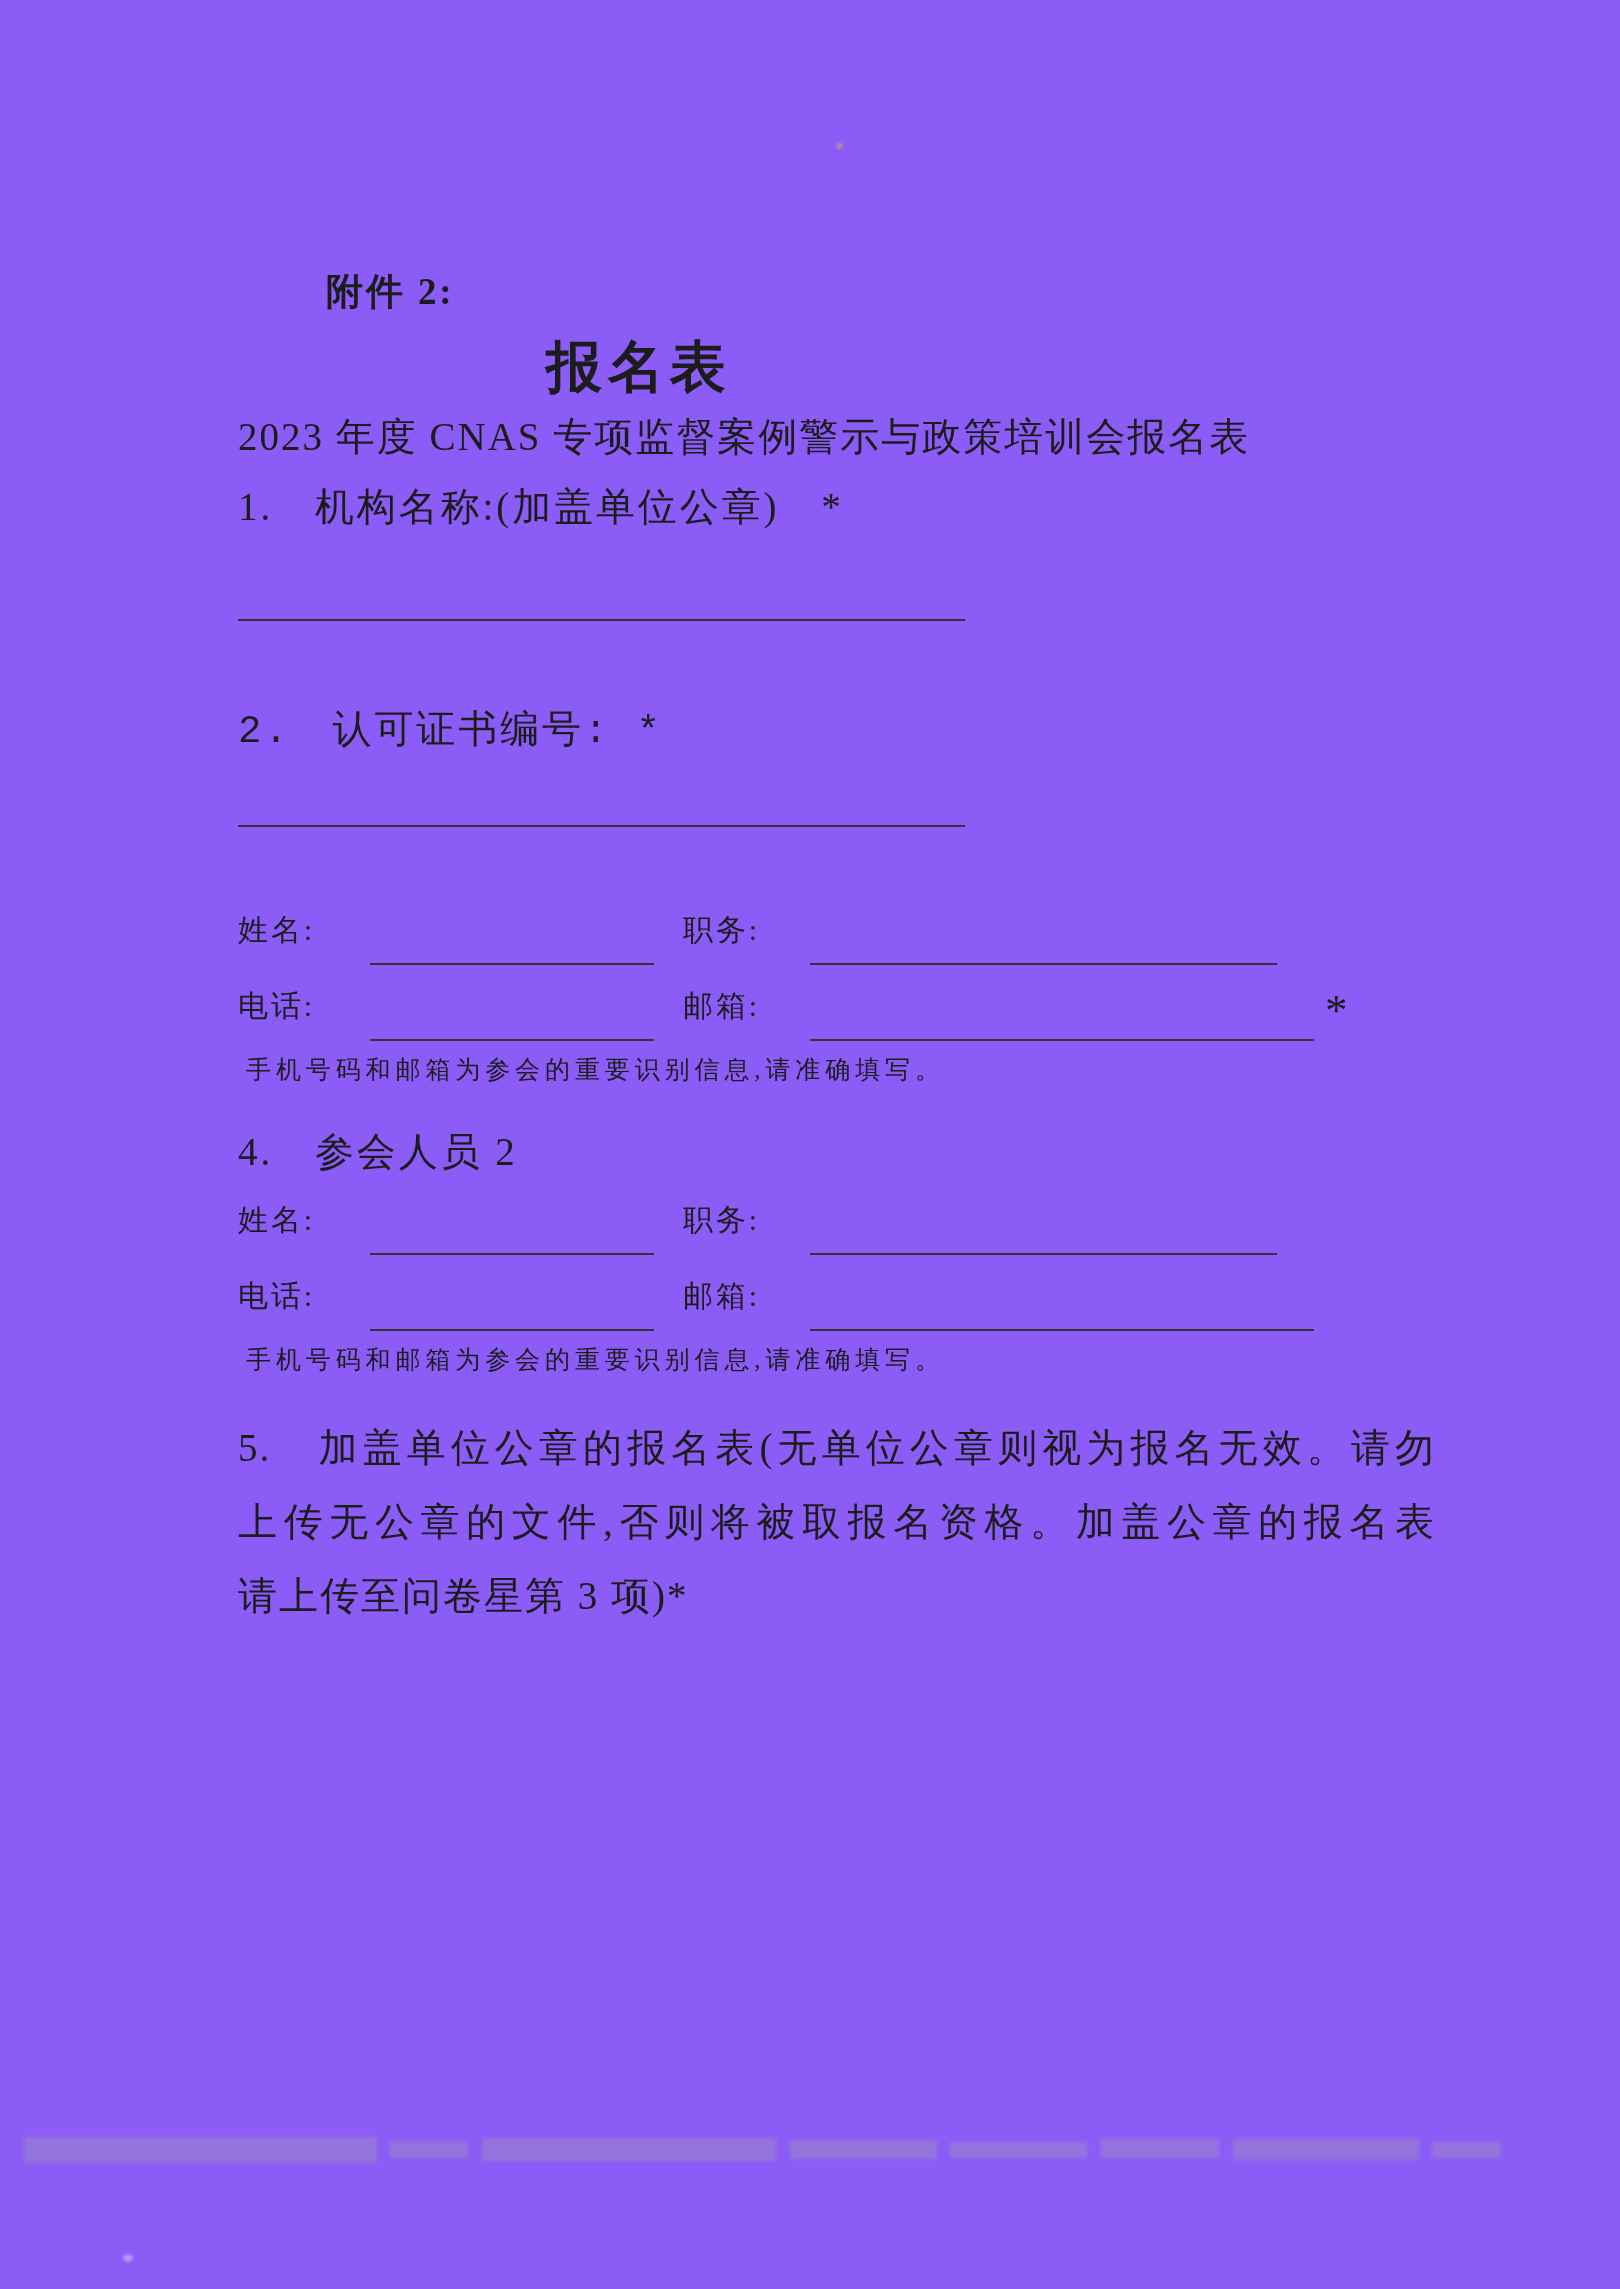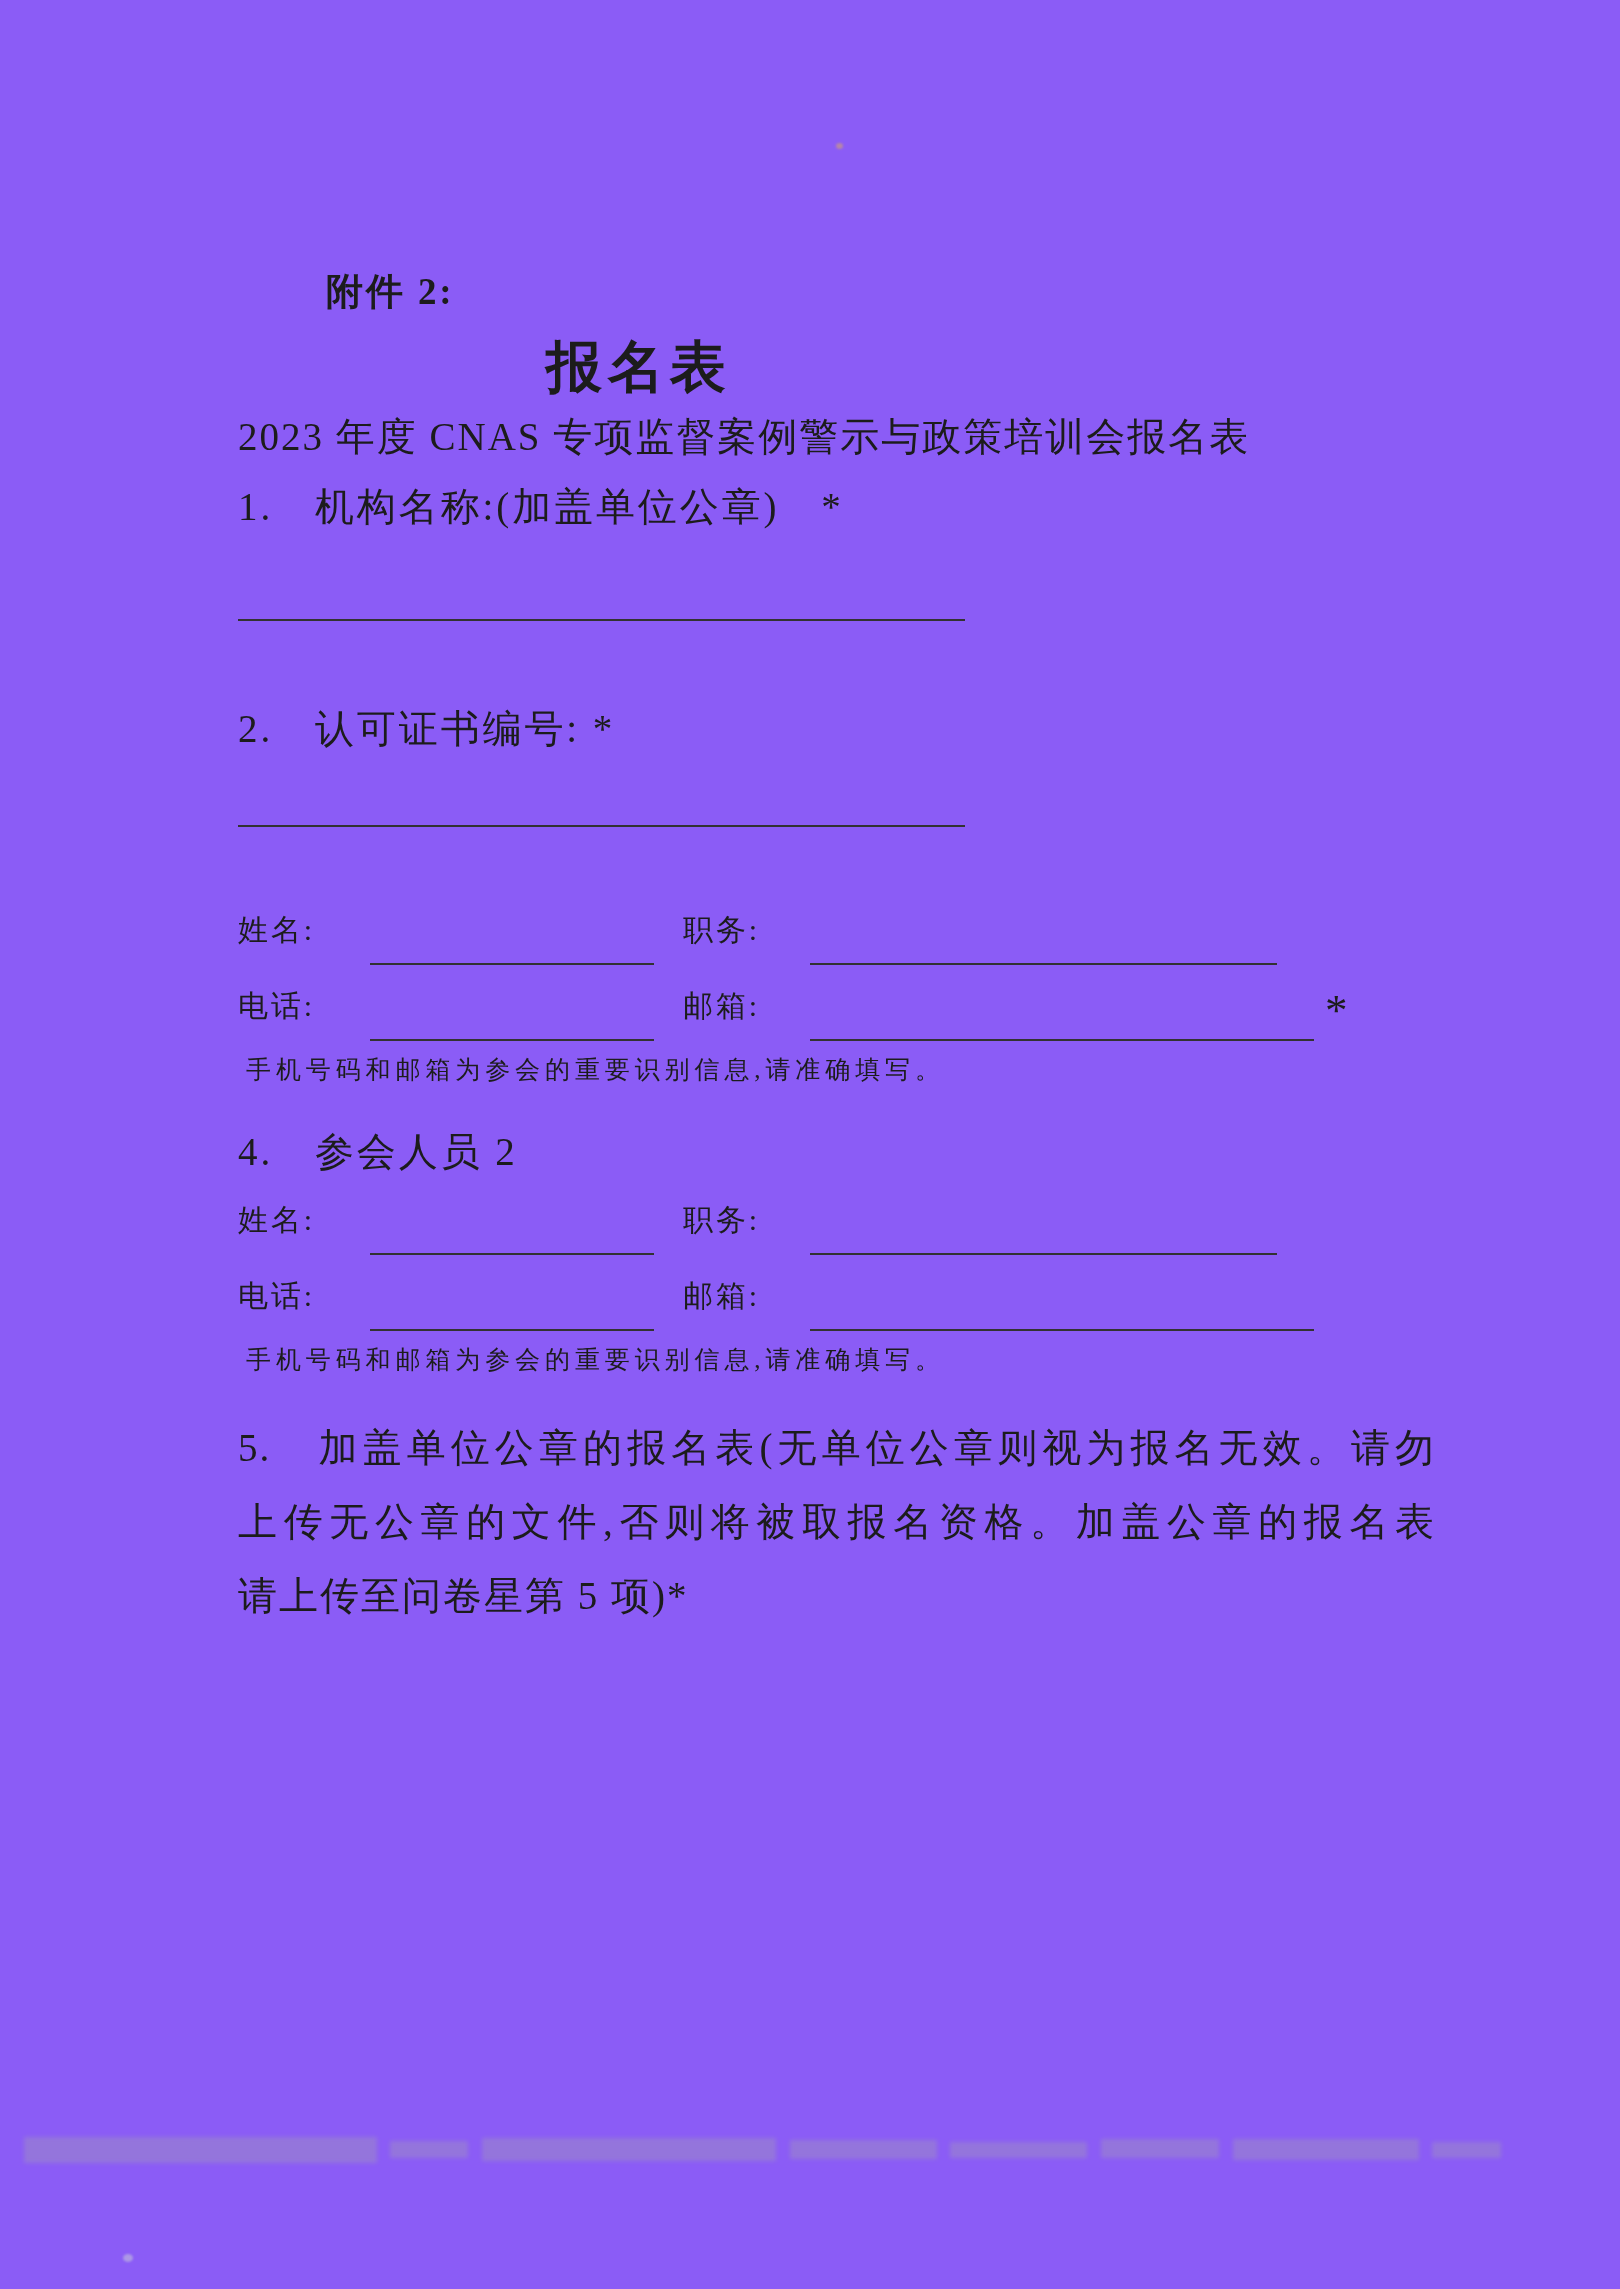--- a/index.html
+++ b/index.html
@@ -16,21 +16,21 @@
     overflow: hidden;
   }
   .txt { position: absolute; white-space: pre; }
 
   .attachment { left: 326px; top: 267px; font-size: 37px; letter-spacing: 2.9px; font-weight: bold; }
   .title { left: 534px; top: 318px; font-size: 56px; font-weight: bold; letter-spacing: 5.9px; margin: 12px; }
   .subtitle { left: 238px; top: 410px; font-size: 39px; letter-spacing: 2px; }
 
   .item { left: 238px; font-size: 39px; letter-spacing: 2.9px; }
   .item1 { top: 480px; }
-  .item2 { top: 702px; }
+  .item2 { top: 702px; font-family: Liberation Mono, monospace; }
   .item3 { top: 843px; }
   .item4 { top: 1125px; text-align: center; }
 
   .blank { position: absolute; height: 0; border-bottom: 2.9px solid #323232; }
   .blank1 { left: 238px; top: 619px; width: 727px; }
   .blank2 { left: 238px; top: 825px; width: 727px; }
 
   .lbl { position: absolute; font-size: 30px; letter-spacing: 2.9px; }
   .star { position: absolute; font-size: 45px; }
 
@@ -131,21 +131,21 @@
   <span class="lbl r2b-l1">电话:</span>
   <div class="blank r2b-u1"></div>
   <span class="lbl r2b-l2">邮箱:</span>
   <div class="blank r2b-u2"></div>
 
   <div class="txt note note2">手机号码和邮箱为参会的重要识别信息,请准确填写。</div>
 
   <div class="stamp-note">
     <div class="line just">5.　加盖单位公章的报名表(无单位公章则视为报名无效。请勿</div>
     <div class="line just">上传无公章的文件,否则将被取报名资格。加盖公章的报名表</div>
-    <div class="line">请上传至问卷星第 5 项)*</div>
+    <div class="line">请上传至问卷星第 3 项)*</div>
   </div>
 
   <div class="bleed">
     <i></i>
       <i></i>
       <i></i>
       <i></i>
       <i></i>
       <i></i>
       <i></i>

